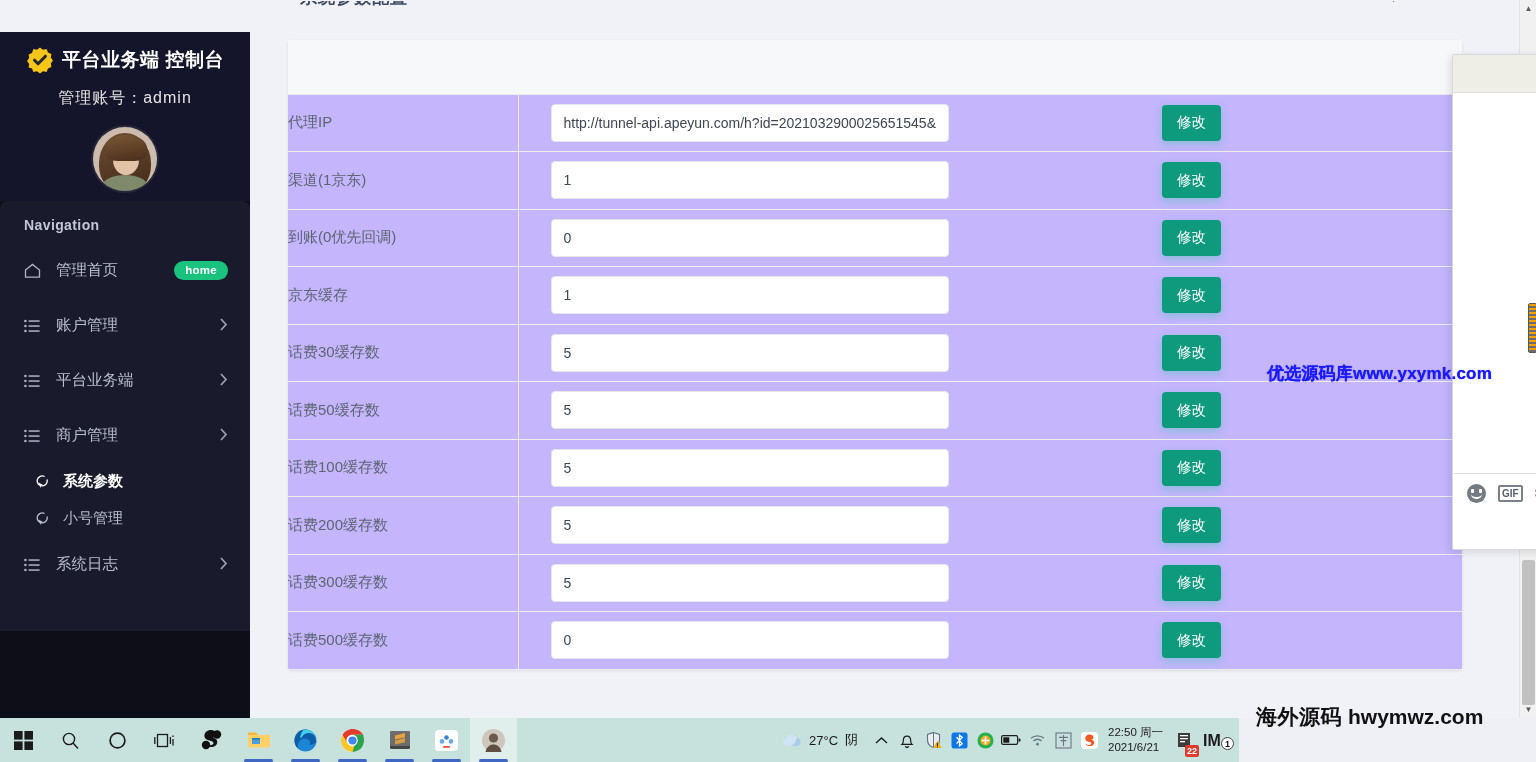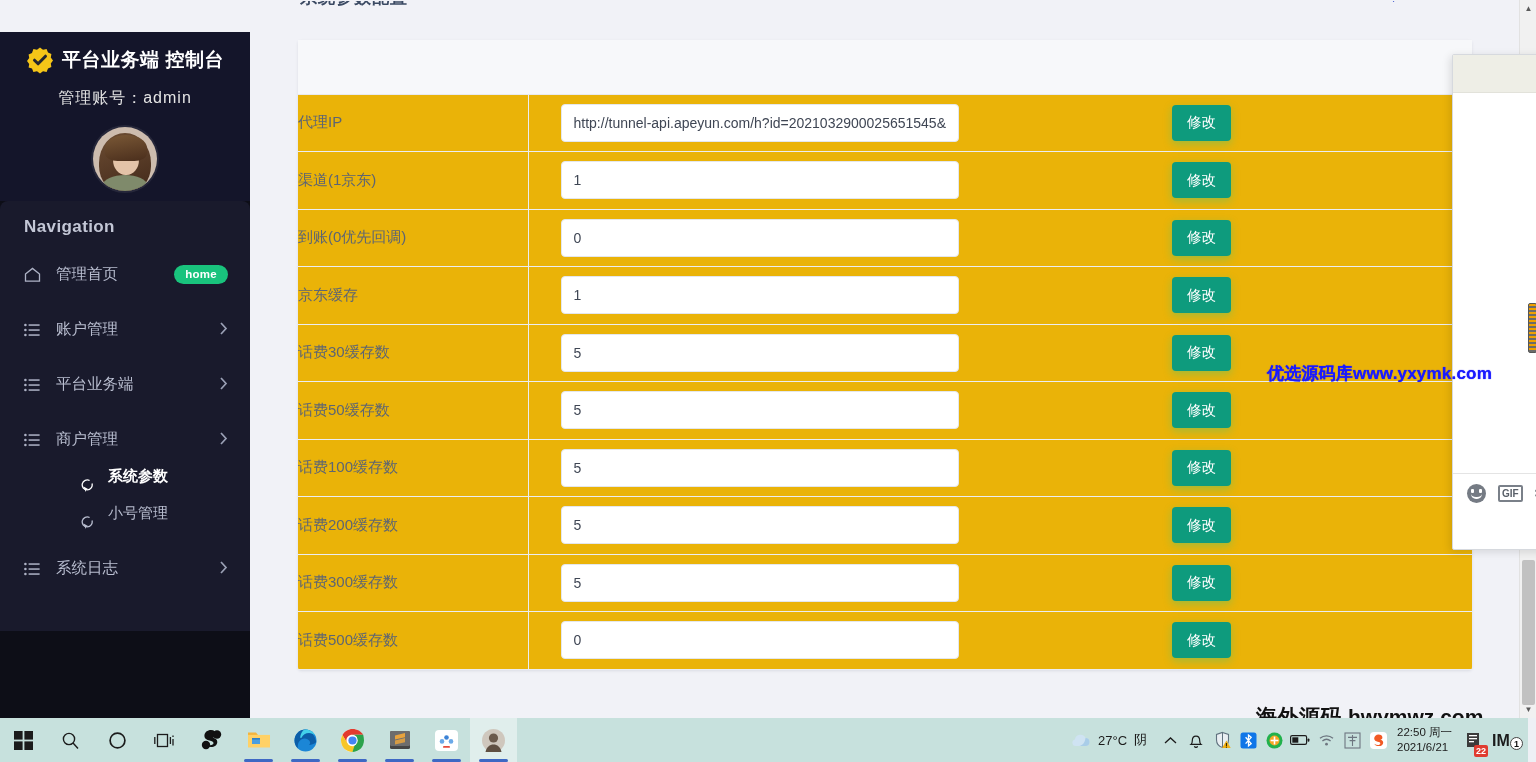--- a/index.html
+++ b/index.html
@@ -79,57 +79,57 @@
   .avatar .sky { position: absolute; left: 0; top: 0; width: 100%; height: 100%;
     background: linear-gradient(180deg,#d8d3c6 0%, #cfc7b6 45%, #bdb29d 100%); z-index: -1; }
 
   .nav-panel {
     background: #191a2c;
     border-radius: 8px 8px 0 0;
     margin: 0; padding: 14px 0 8px;
     min-height: 430px;
   }
   .nav-label {
-    font-size: 17px; font-weight: 700; color: #c3c7d6;
+    font-size: 14px; font-weight: 700; color: #c3c7d6;
     padding: 2px 0 10px 24px; letter-spacing: .4px;
   }
   .nav-item {
     display: flex; align-items: center;
     height: 55px; padding: 0 22px 0 24px;
     color: #b9bed0; font-size: 15.5px; cursor: pointer;
     position: relative;
   }
   .nav-item.active { color: #ffffff; font-weight: 700; }
   .nav-item .ico {
     width: 22px; margin-right: 10px; display: flex; align-items: center;
     color: #aeb3c6; flex: none;
   }
   .nav-item .txt { flex: 1; white-space: nowrap; }
   .nav-item .chev { color: #9aa0b5; font-size: 14px; flex: none; }
   .badge-home {
     background: #19c37d; color: #ffffff; font-size: 11.5px; font-weight: 700;
     border-radius: 11px; padding: 3px 11px 4px; letter-spacing: .3px;
   }
   .nav-sub {
-    display: flex; 
-    height: 37px; padding-left: 80px;
+    display: flex; align-items: center;
+    height: 37px; padding-left: 35px;
     color: #b9bed0; font-size: 15px; cursor: pointer;
   }
   .nav-sub.active { color: #ffffff; font-weight: 700; }
   .nav-sub .ico { width: 20px; margin-right: 8px; display: flex; align-items: center; flex: none; }
 
   
   .content {
     position: absolute; left: 250px; top: 22px;
     width: 1266px; height: 696px;
     overflow: hidden;
   }
   .card {
-    position: absolute; left: 48px; top: 18px;
-    width: 1174px; background: #eab308;
+    position: absolute; left: 38px; top: 18px;
+    width: 1174px; background: #c4b5fd;
     border-radius: 3px;
     box-shadow: 0 1px 3px rgba(30,40,70,.10);
     padding: 0;
   }
   .table { width: 100%; border-collapse: collapse; }
   .table thead th {
     background: #f7f8fa;
     height: 54px;
     border-bottom: 1px solid #e8eaee;
   }
@@ -219,21 +219,21 @@
     width: 17px; height: 17px; display: flex; align-items: center;
     justify-content: center; font-size: 8px; color: #5a5a5a;
   }
   .sb-thumb {
     position: absolute; left: 2px; top: 560px; width: 13px; height: 145px;
     background: #c1c1c1; border-radius: 2px;
   }
 
   
   .taskbar {
-    position: absolute; left: 0; top: 718px; width: 1528px; height: 44px;
+    position: absolute; left: 0; top: 718px; width: 1239px; height: 44px;
     background: #c7e1dd;
     display: flex; align-items: center; z-index: 100;
   }
   .tb-left { display: flex; align-items: center; height: 44px; }
   .tb-item {
     width: 47px; height: 44px; display: flex; align-items: center;
     justify-content: center; position: relative; cursor: pointer;
   }
   .tb-item.open::after {
     content: ""; position: absolute; bottom: 0; left: 9px; width: 29px; height: 3px;

